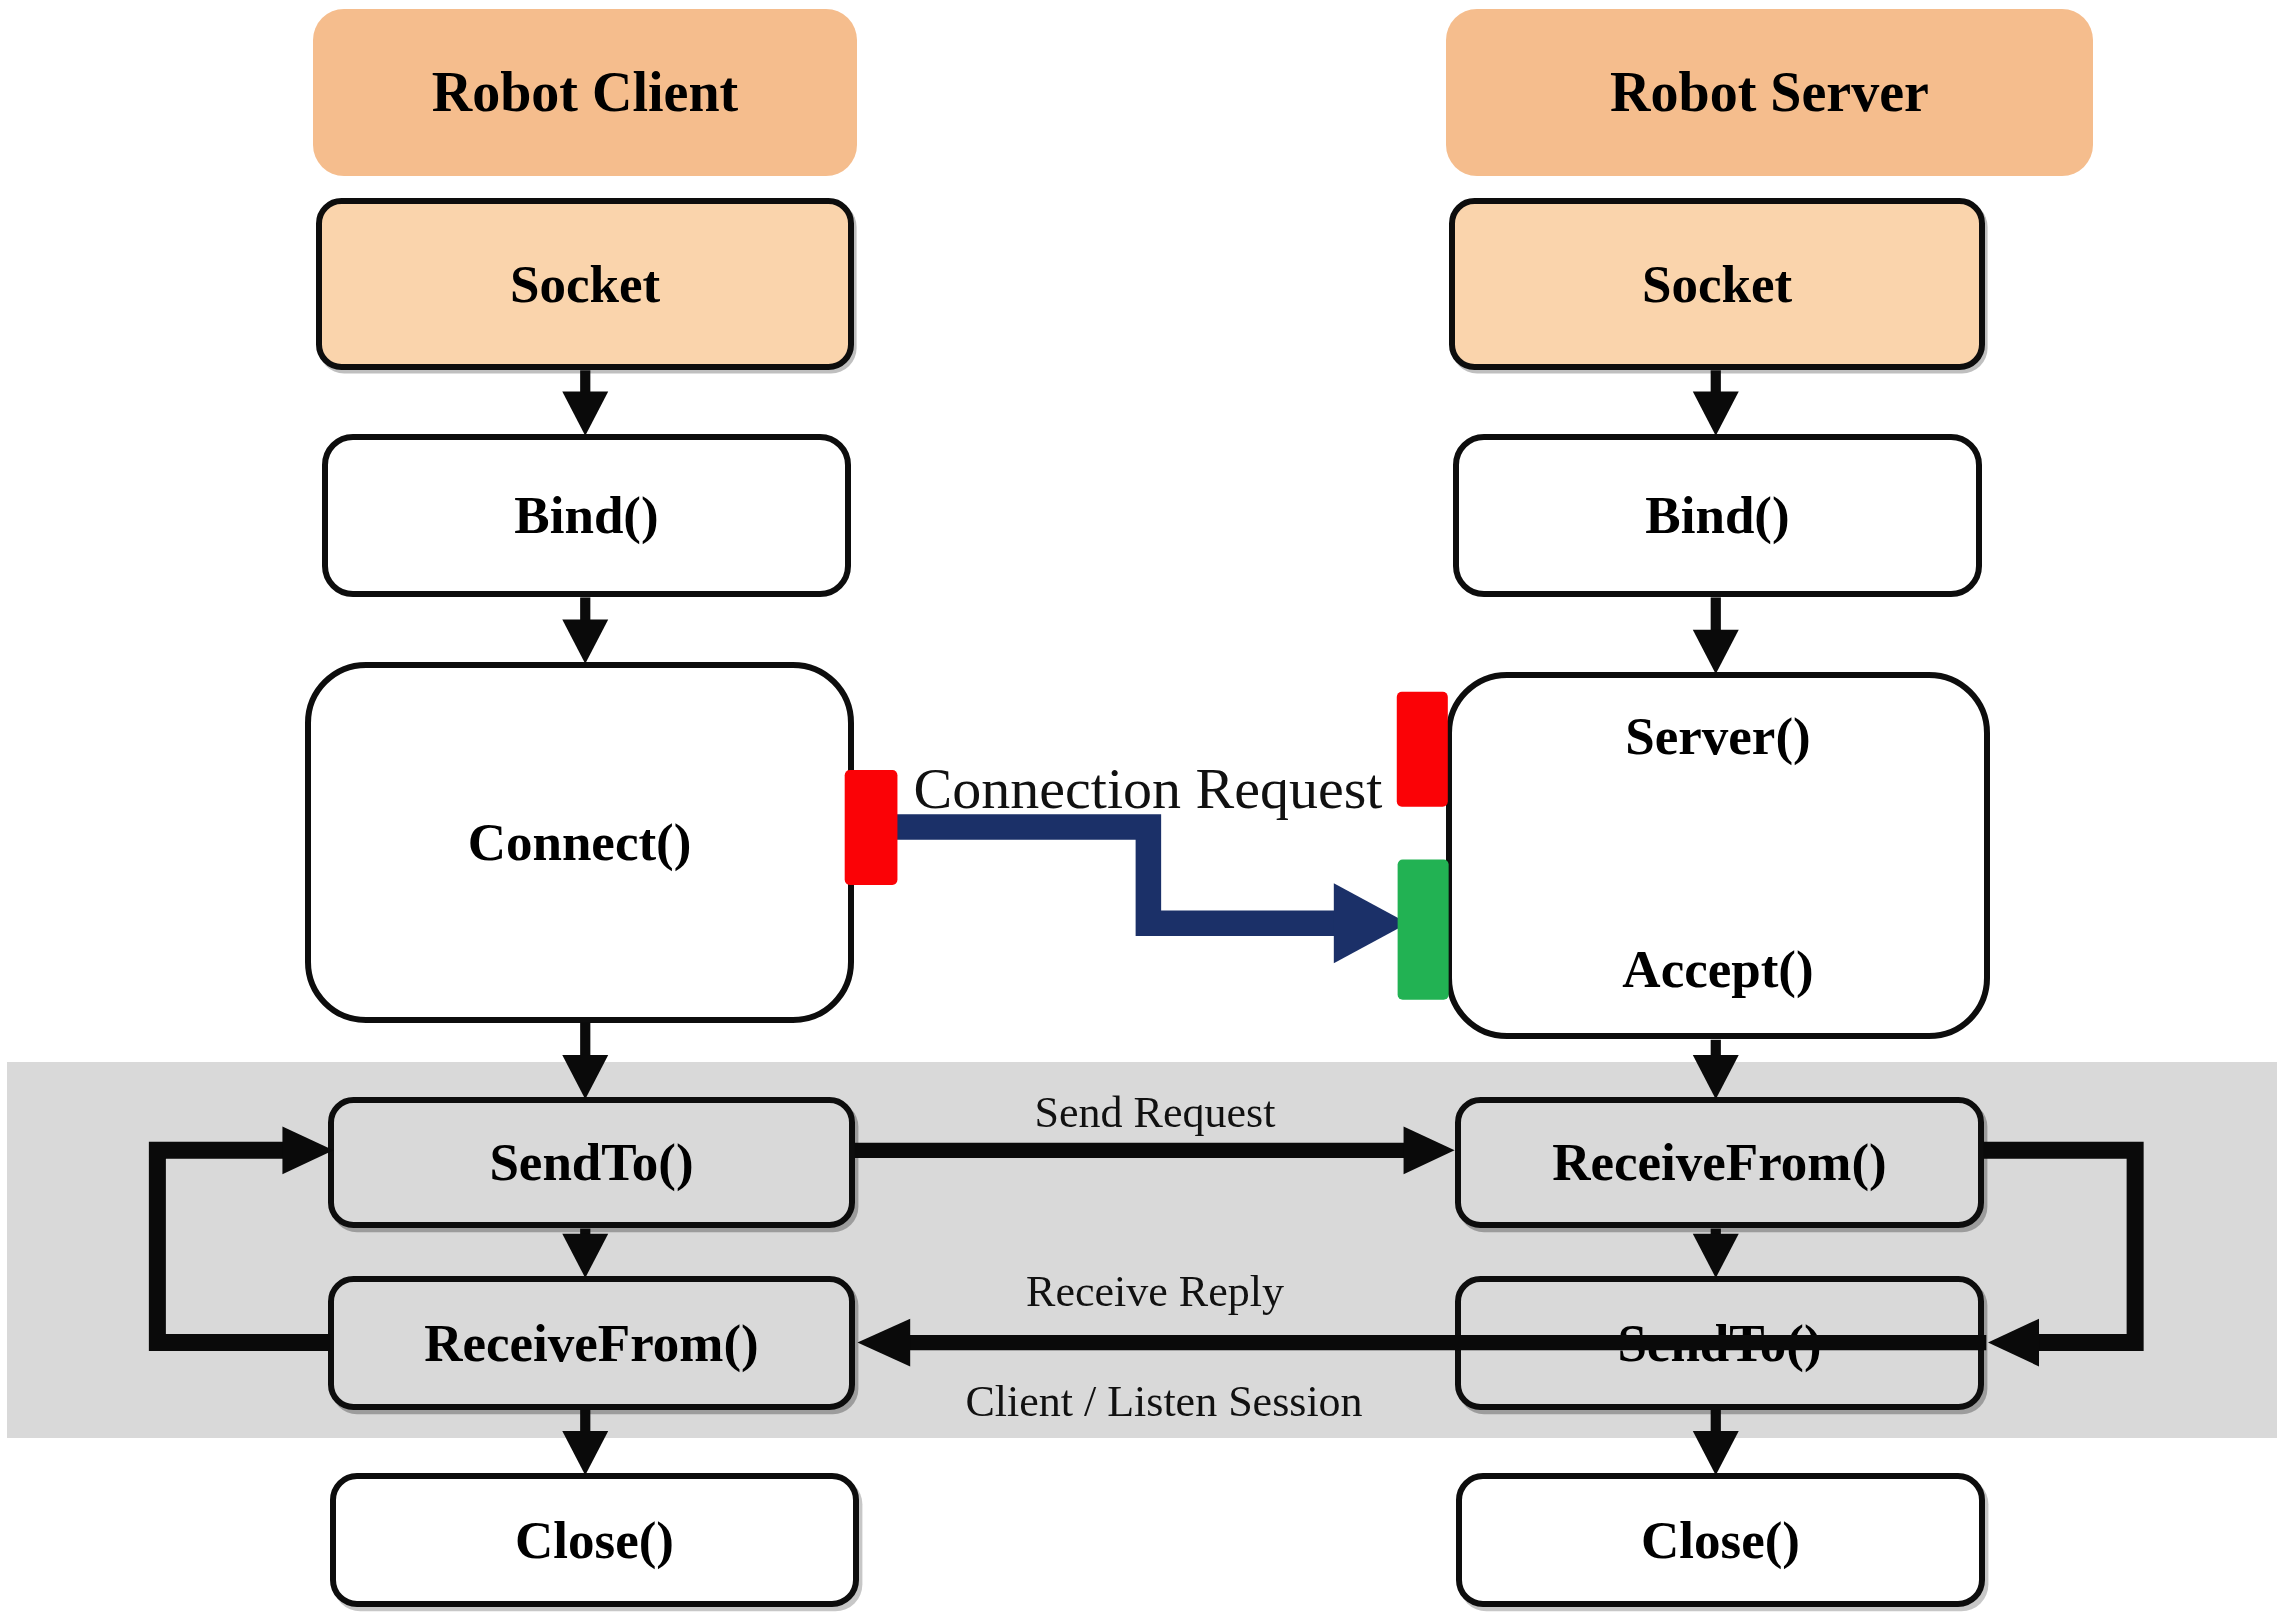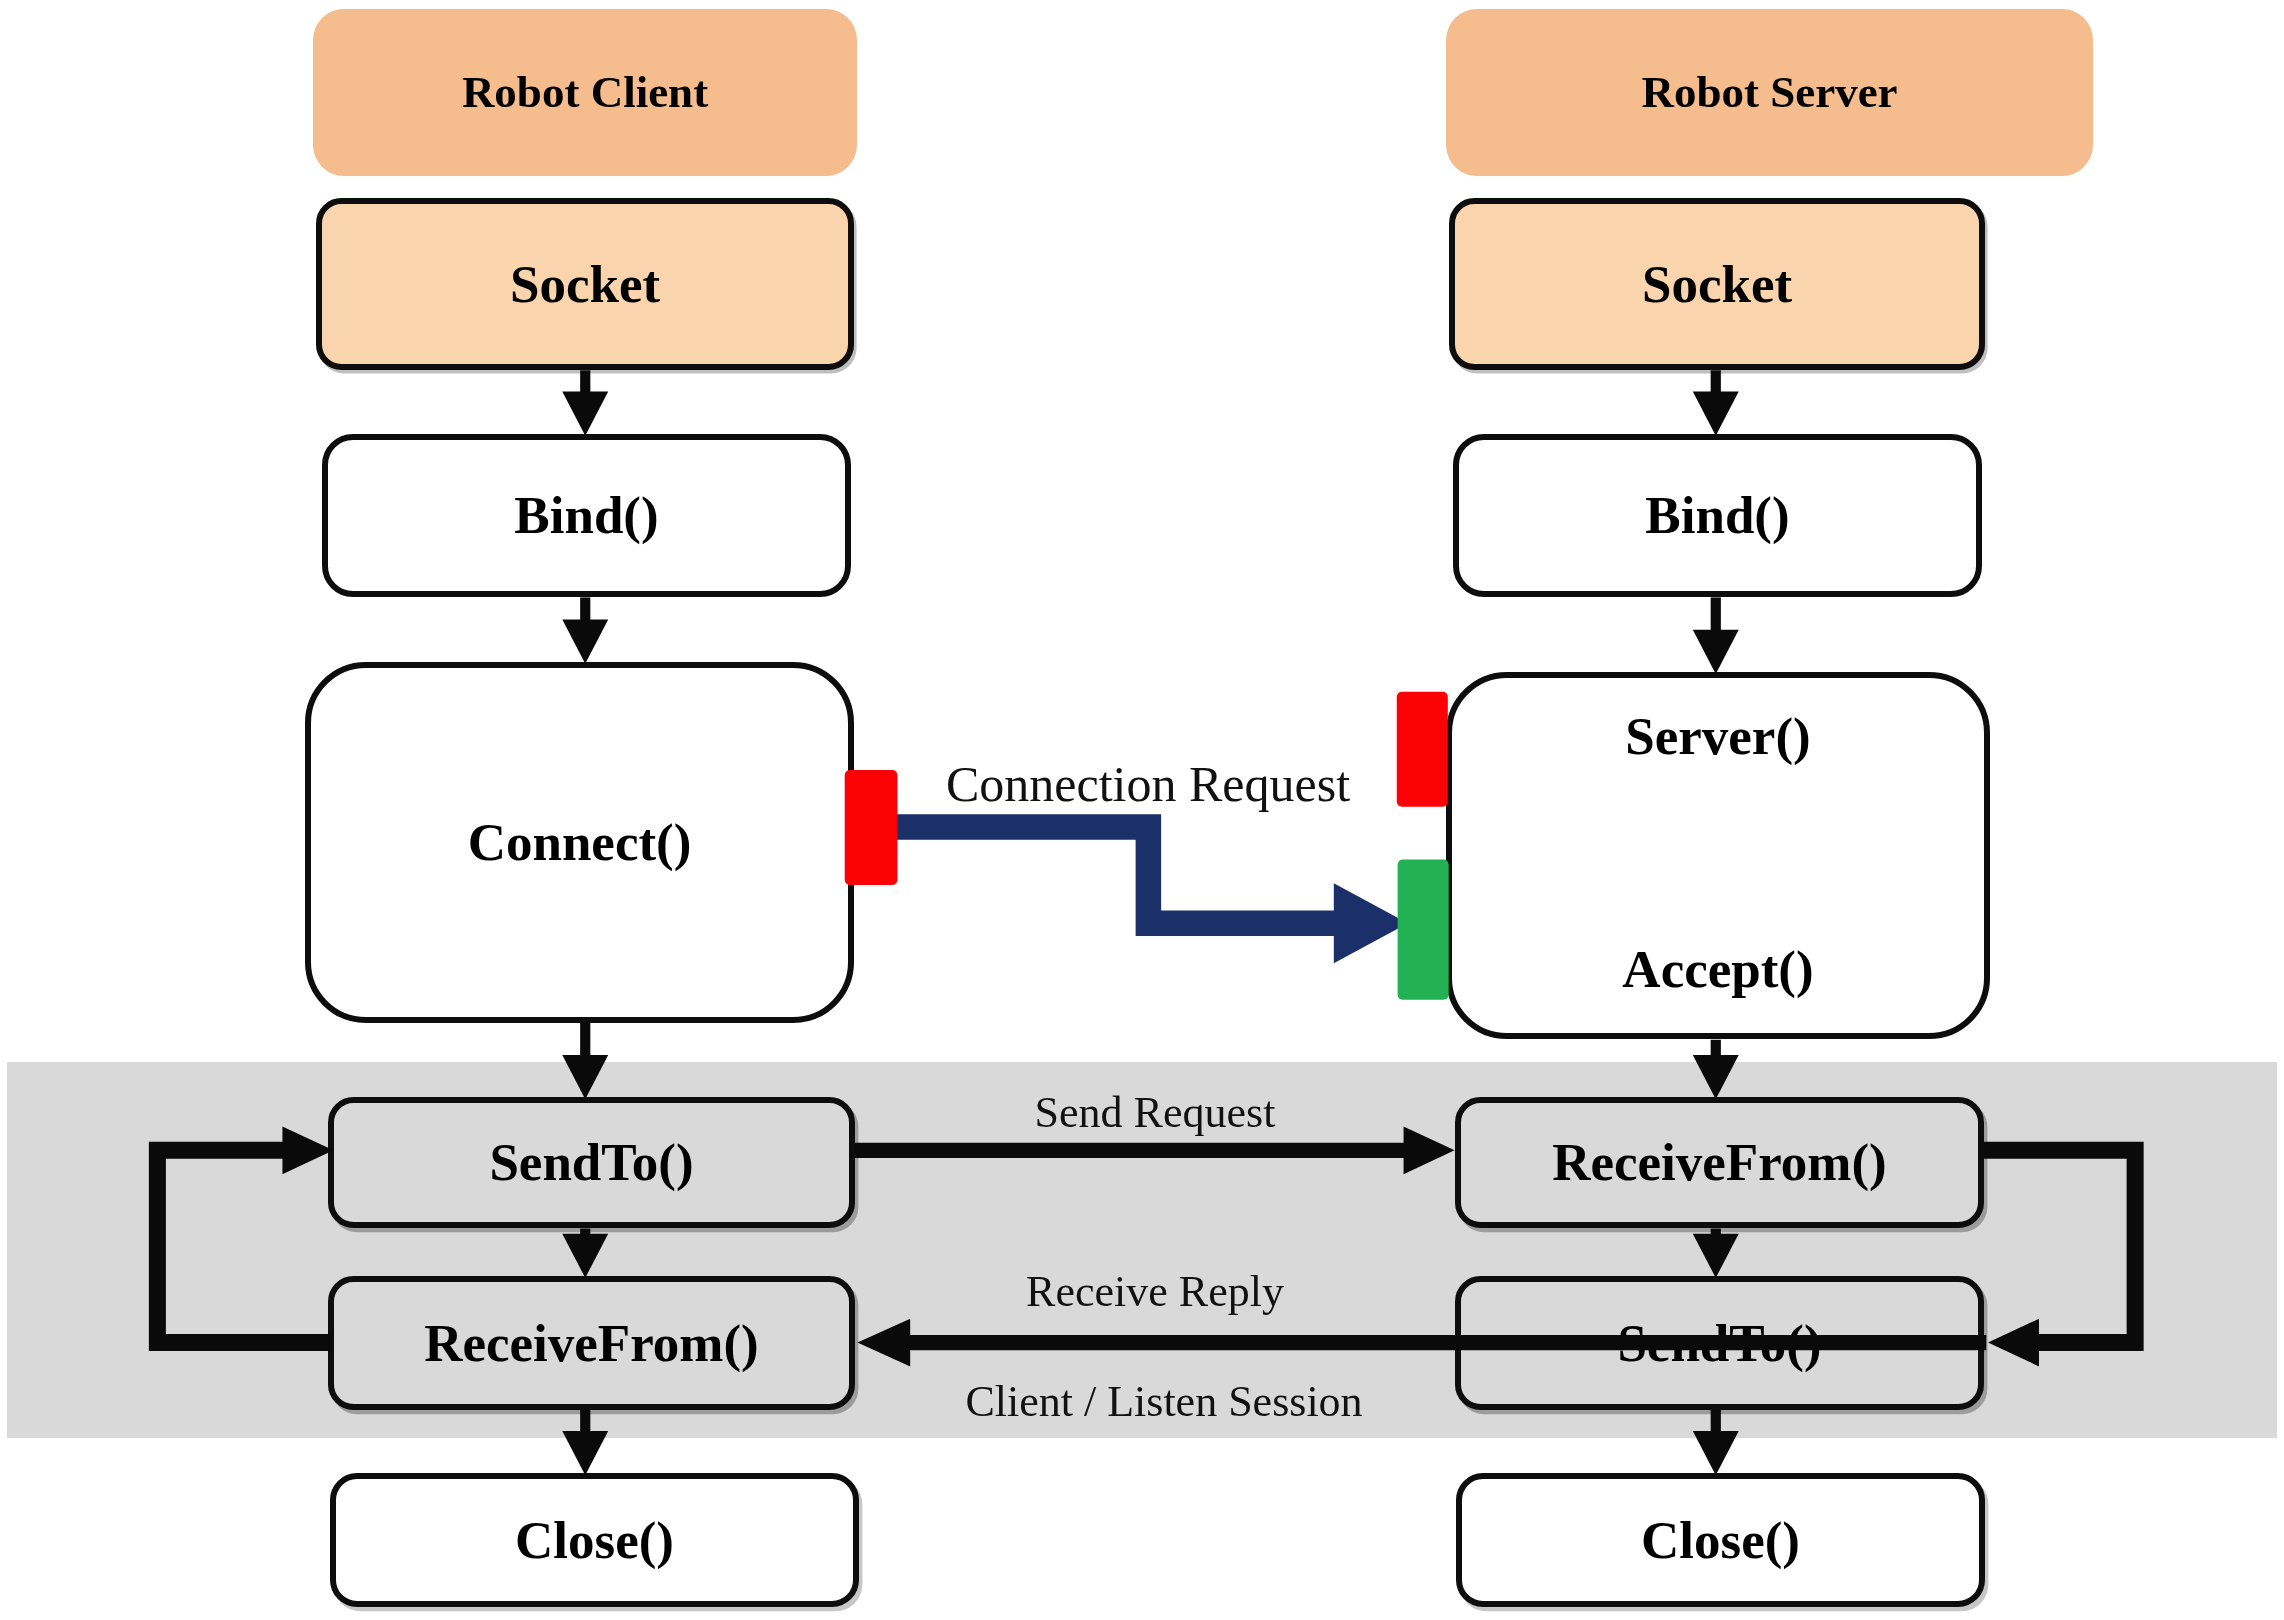--- a/index.html
+++ b/index.html
@@ -15,21 +15,21 @@
     background:var(--band_fill,#D9D9D9);
   }
   .node{
     position:absolute;box-sizing:border-box;
     display:flex;align-items:center;justify-content:center;
     font-weight:700;font-size:53px;color:#000;text-align:center;
     line-height:1;
   }
   .hdr{
     background:var(--header_fill,#F5BD8D);
-    border-radius:31px;font-size:45px;
+    border-radius:31px;font-size:56px;
   }
   .socket{
     background:var(--socket_fill,#FAD4AC);
     border:6px solid var(--outline,#0D0D0D);
     border-radius:25.5px;
     box-shadow:2.6px 3.4px 0 rgba(0,0,0,0.25);
   }
   .white{
     background:var(--node_fill,#FFFFFF);
     border:6px solid var(--outline,#0D0D0D);
@@ -53,21 +53,21 @@
     box-shadow:3.4px 4.3px 0 rgba(0,0,0,0.22);
   }
   .subLabel{
     position:absolute;left:0;width:100%;
     font-weight:700;font-size:53px;color:#000;text-align:center;
   }
   .annot{
     position:absolute;transform:translateX(-50%);
     font-weight:400;font-size:44px;color:#111;white-space:nowrap;
   }
-  .annot.big{font-size:50px;}
+  .annot.big{font-size:58px;}
   svg.overlay{
     position:absolute;left:0;top:0;width:2284px;height:1621px;
     pointer-events:none;
   }
   svg .blk{stroke:var(--arrow_black,#0A0A0A);fill:none;}
   svg .blkfill{fill:var(--arrow_black,#0A0A0A);stroke:none;}
   svg .navyline{stroke:var(--connection_arrow_navy,#1B3068);fill:none;}
   svg .navyfill{fill:var(--connection_arrow_navy,#1B3068);stroke:none;}
 </style>
 </head>

